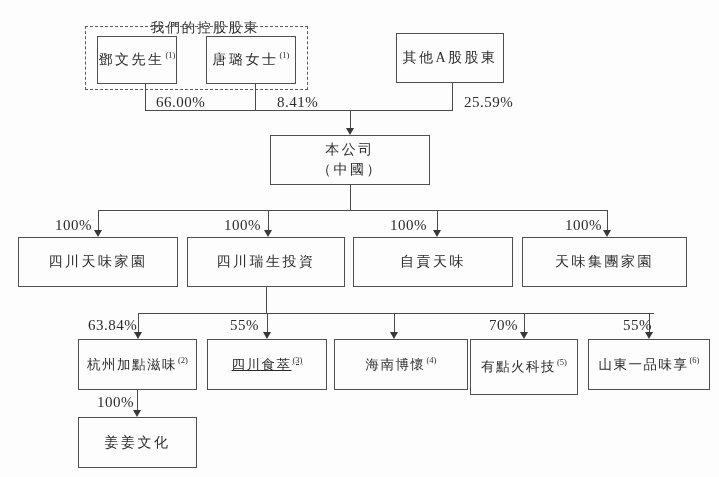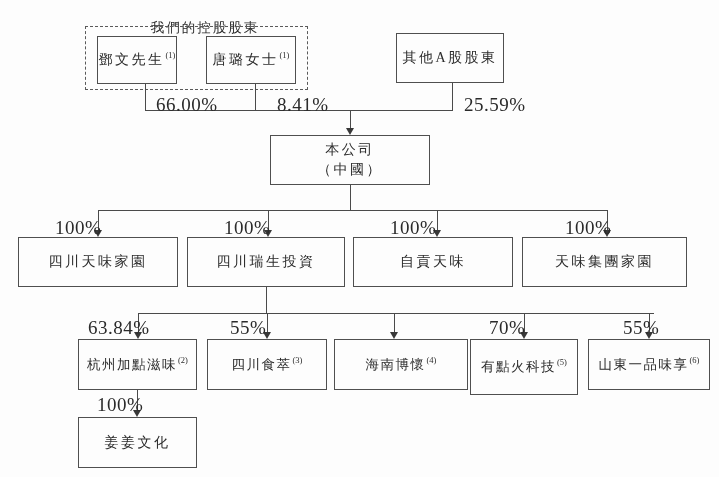--- a/index.html
+++ b/index.html
@@ -50,21 +50,21 @@
   .vline{position:absolute;width:1px;background:#4a4a4a;}
   .arrow-down{
     position:absolute;
     width:0;height:0;
     border-left:4.5px solid transparent;
     border-right:4.5px solid transparent;
     border-top:7px solid #383838;
   }
   .pct{
     position:absolute;
-    font-size:19px;
+    font-size:15px;
     letter-spacing:0.5px;
     white-space:nowrap;
   }
 </style>
 </head>
 <body>
 
 <div id="canvas">
 
   <div class="heading" style="left:141px;top:3px;width:128px;margin-top:16px;">我們的控股股東</div>
@@ -143,21 +143,21 @@
 
   <div class="pct" style="left:88px;top:317px;">63.84%</div>
   <div class="pct" style="left:230px;top:317px;">55%</div>
   <div class="pct" style="left:489px;top:317px;">70%</div>
   <div class="pct" style="left:623px;top:317px;">55%</div>
 
   <div class="box small" style="left:78px;top:339px;width:119px;height:51px;">
     <span>杭州加點滋味</span>
       <span class="sup">(2)</span>
   </div>
-  <div class="box small" style="left:207px;top:339px;width:120px;height:51px;">
+  <div class="box small" style="left:207px;top:339px;width:120px;height:51px;text-decoration:underline;">
     <span>四川食萃</span>
       <span class="sup">(3)</span>
   </div>
   <div class="box small" style="left:334px;top:339px;width:134px;height:51px;">
     <span>海南博懷</span>
       <span class="sup">(4)</span>
   </div>
   <div class="box small" style="left:470px;top:339px;width:108px;height:56px;">
     <span>有點火科技</span>
       <span class="sup">(5)</span>

